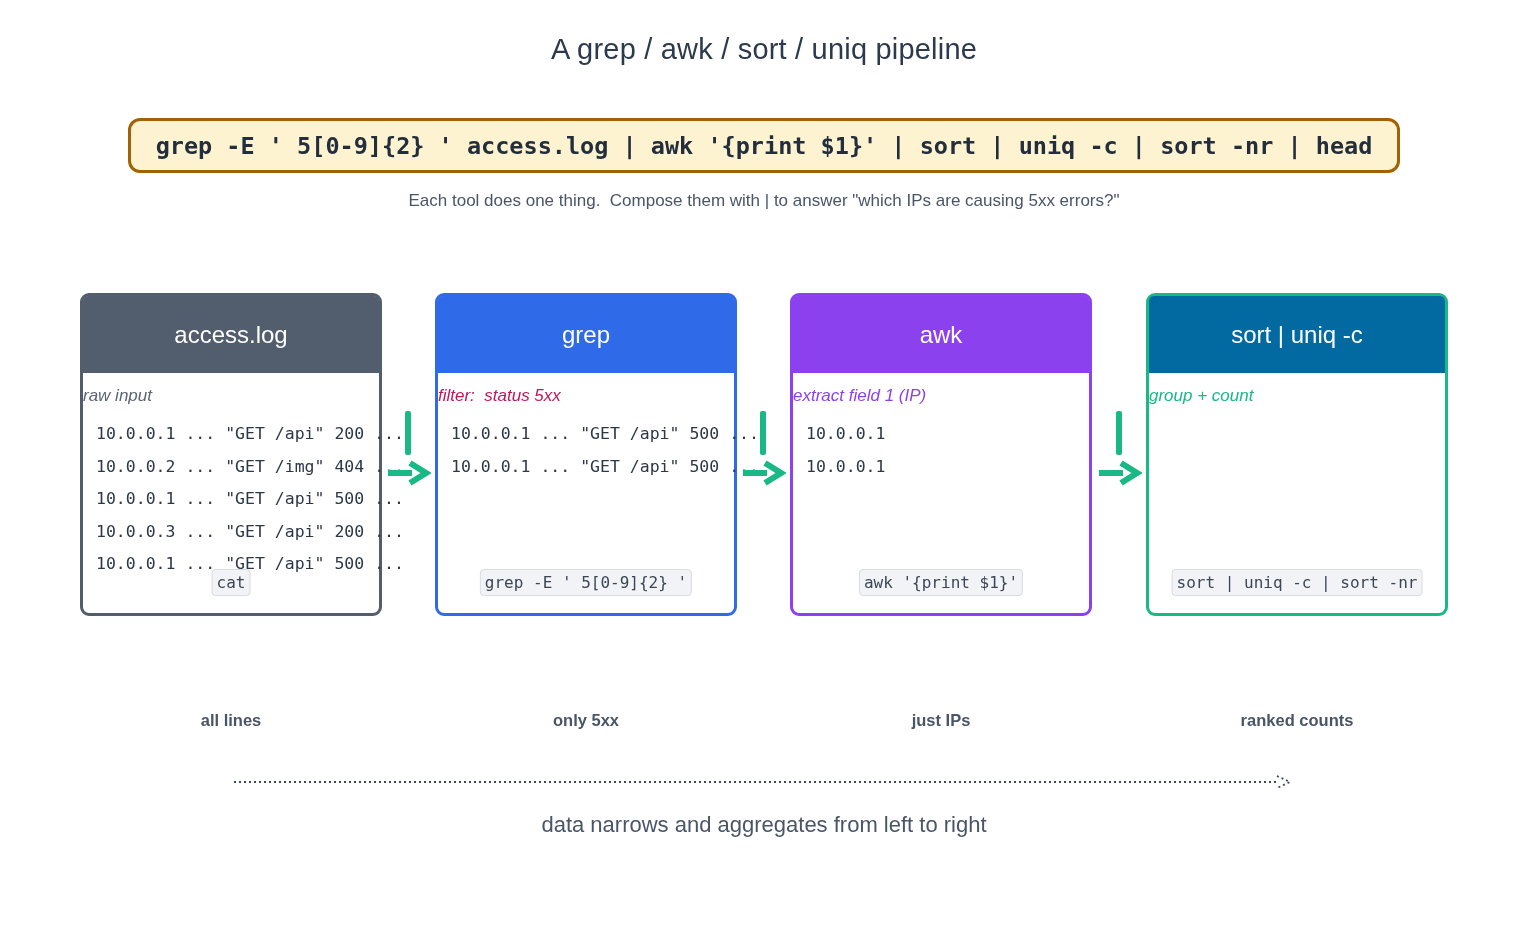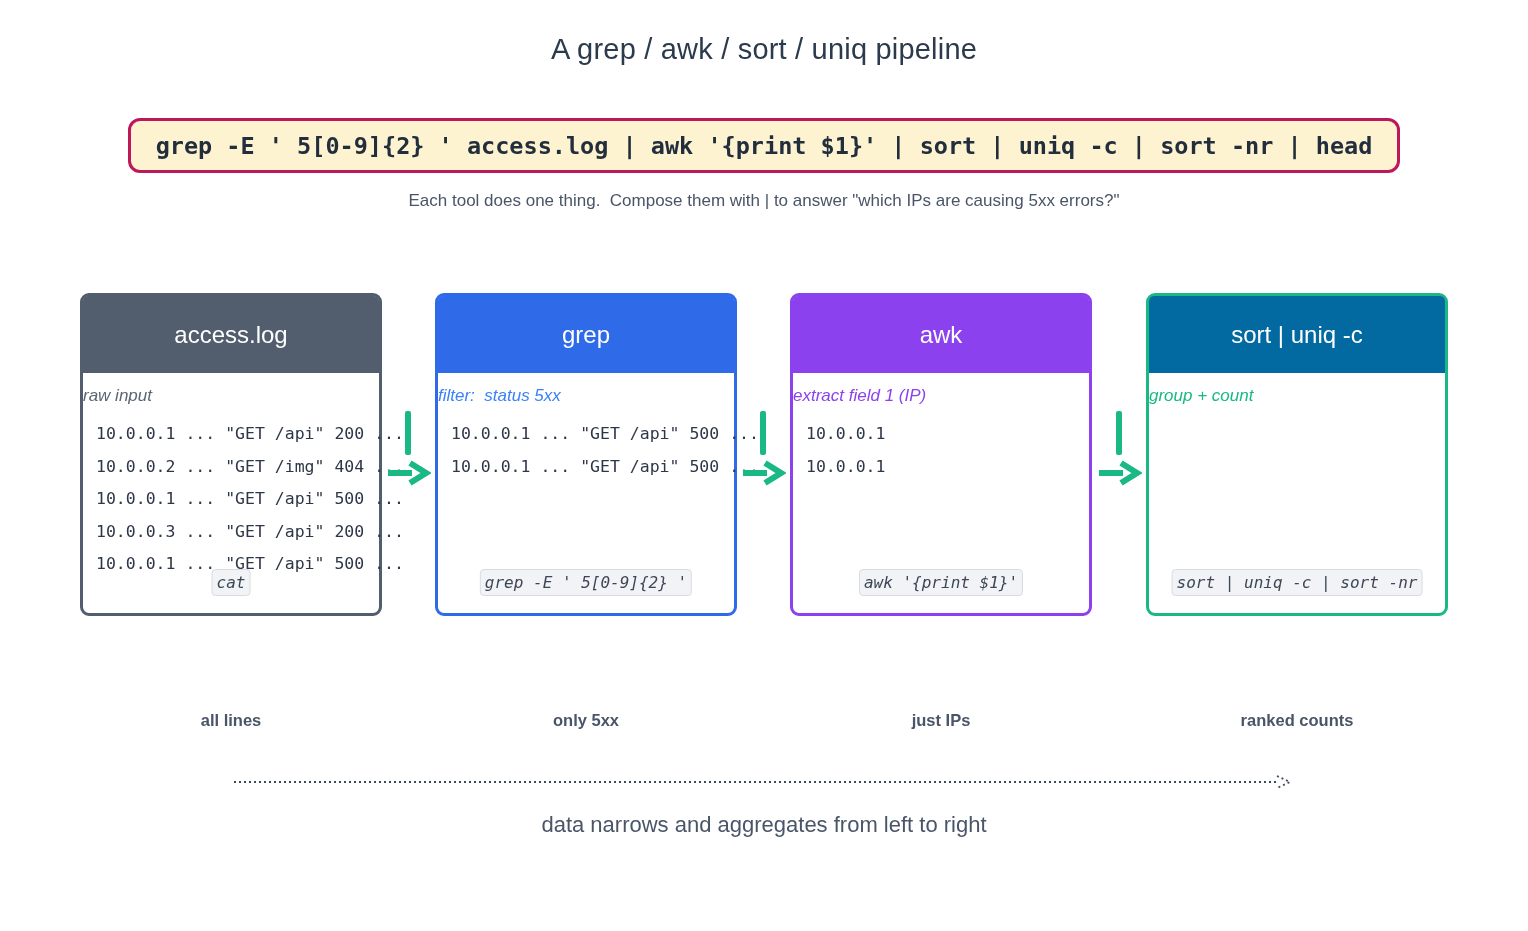--- a/index.html
+++ b/index.html
@@ -6,21 +6,21 @@
   .canvas {
     position:relative; width:1528px; height:931px; background:#ffffff;
     font-family:"Liberation Sans", sans-serif; color:#2c3a4e; overflow:hidden;
   }
   .page-title {
     position:absolute; top:33px; left:0; width:100%; text-align:center;
     font-size:29px; color:#2c3a4e; letter-spacing:.2px;
   }
   .cmdbox {
     position:absolute; left:128px; top:118px; width:1272px; height:55px;
-    box-sizing:border-box; background:#fdf3d1; border:3px solid #be185d;
+    box-sizing:border-box; background:#fdf3d1; border:3px solid #a16207;
     border-radius:12px; display:flex; align-items:center; justify-content:center;
   }
   .cmdbox code {
     font-family:"DejaVu Sans Mono", monospace; font-weight:bold;
     font-size:23.5px; color:#232e3d; white-space:pre;
   }
   .page-subtitle {
     position:absolute; top:191px; left:0; width:100%; text-align:center;
     font-size:17px; color:#4a5568; white-space:pre;
   }
@@ -36,21 +36,21 @@
   .stage-subtitle { margin-top:13px; text-align:left; font-size:17px; white-space:pre;font-style:italic; }
   .stage-lines {
     margin:12px 0 0 13px; font-family:"DejaVu Sans Mono", monospace;
     font-size:16.5px; color:#2d3748; line-height:32.6px;
   }
   .stage-lines div { white-space:pre; }
   .stage-chip {
     position:absolute; bottom:17px; left:50%; transform:translateX(-50%);
     font-family:"DejaVu Sans Mono", monospace; font-size:16px; color:#3d4656;
     background:#f1f3f6; border:1px solid #d8dce1; border-radius:4px;
-    padding:3px 4px; white-space:pre;font-style:italic;
+    padding:3px 4px; white-space:pre;
   }
   .pipe {
     position:absolute; top:411px; width:6px; height:44px;
     background:#19b885; border-radius:2px;
   }
   .p0{left:405px} .p1{left:760px} .p2{left:1116px}
   .arrow { position:absolute; top:459px; width:46px; height:28px; }
   .a0{left:385px} .a1{left:740px} .a2{left:1096px}
   .result-label {
     position:absolute; top:711px; width:302px; text-align:center;
@@ -84,21 +84,21 @@
       <div>10.0.0.2 ... "GET /img" 404 ...</div>
       <div>10.0.0.1 ... "GET /api" 500 ...</div>
       <div>10.0.0.3 ... "GET /api" 200 ...</div>
       <div>10.0.0.1 ... "GET /api" 500 ...</div>
     </div>
     <div class="stage-chip">cat</div>
   </div>
 
   <div class="stage s1" style="border-color: rgb(47, 107, 232);">
     <div class="stage-header" style="background: rgb(47, 107, 232);">grep</div>
-    <div class="stage-subtitle" style="color: #3b82f6;">filter:  status 5xx</div>
+    <div class="stage-subtitle" style="color: #be185d;">filter:  status 5xx</div>
     <div class="stage-lines">
       <div>10.0.0.1 ... "GET /api" 500 ...</div>
       <div>10.0.0.1 ... "GET /api" 500 ...</div>
     </div>
     <div class="stage-chip">grep -E ' 5[0-9]{2} '</div>
   </div>
 
   <div class="stage s2" style="border-color: rgb(139, 65, 238);">
     <div class="stage-header" style="background: rgb(139, 65, 238);">awk</div>
     <div class="stage-subtitle" style="color: rgb(139, 65, 238);">extract field 1 (IP)</div>

